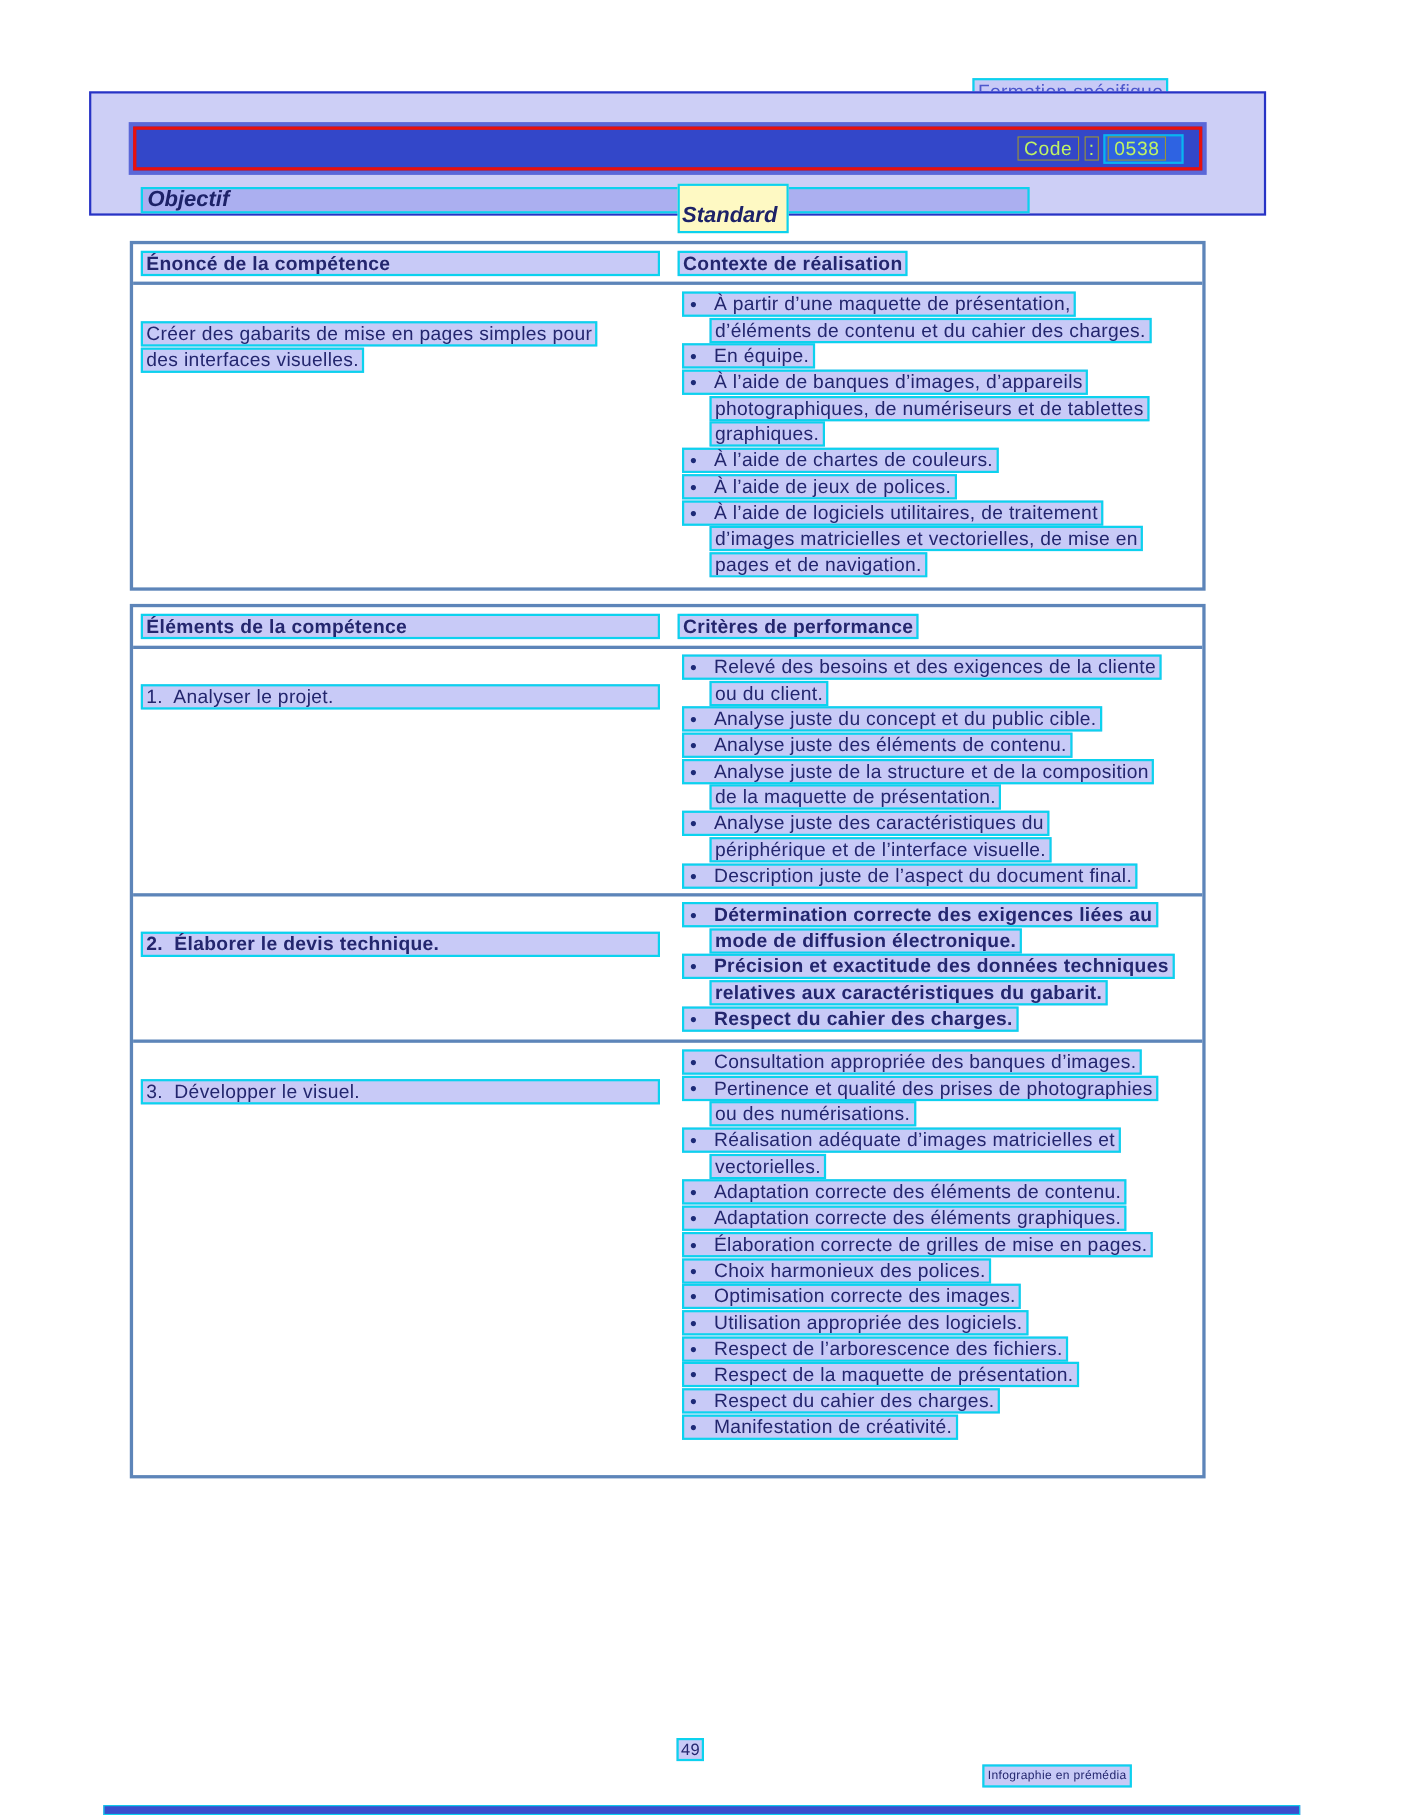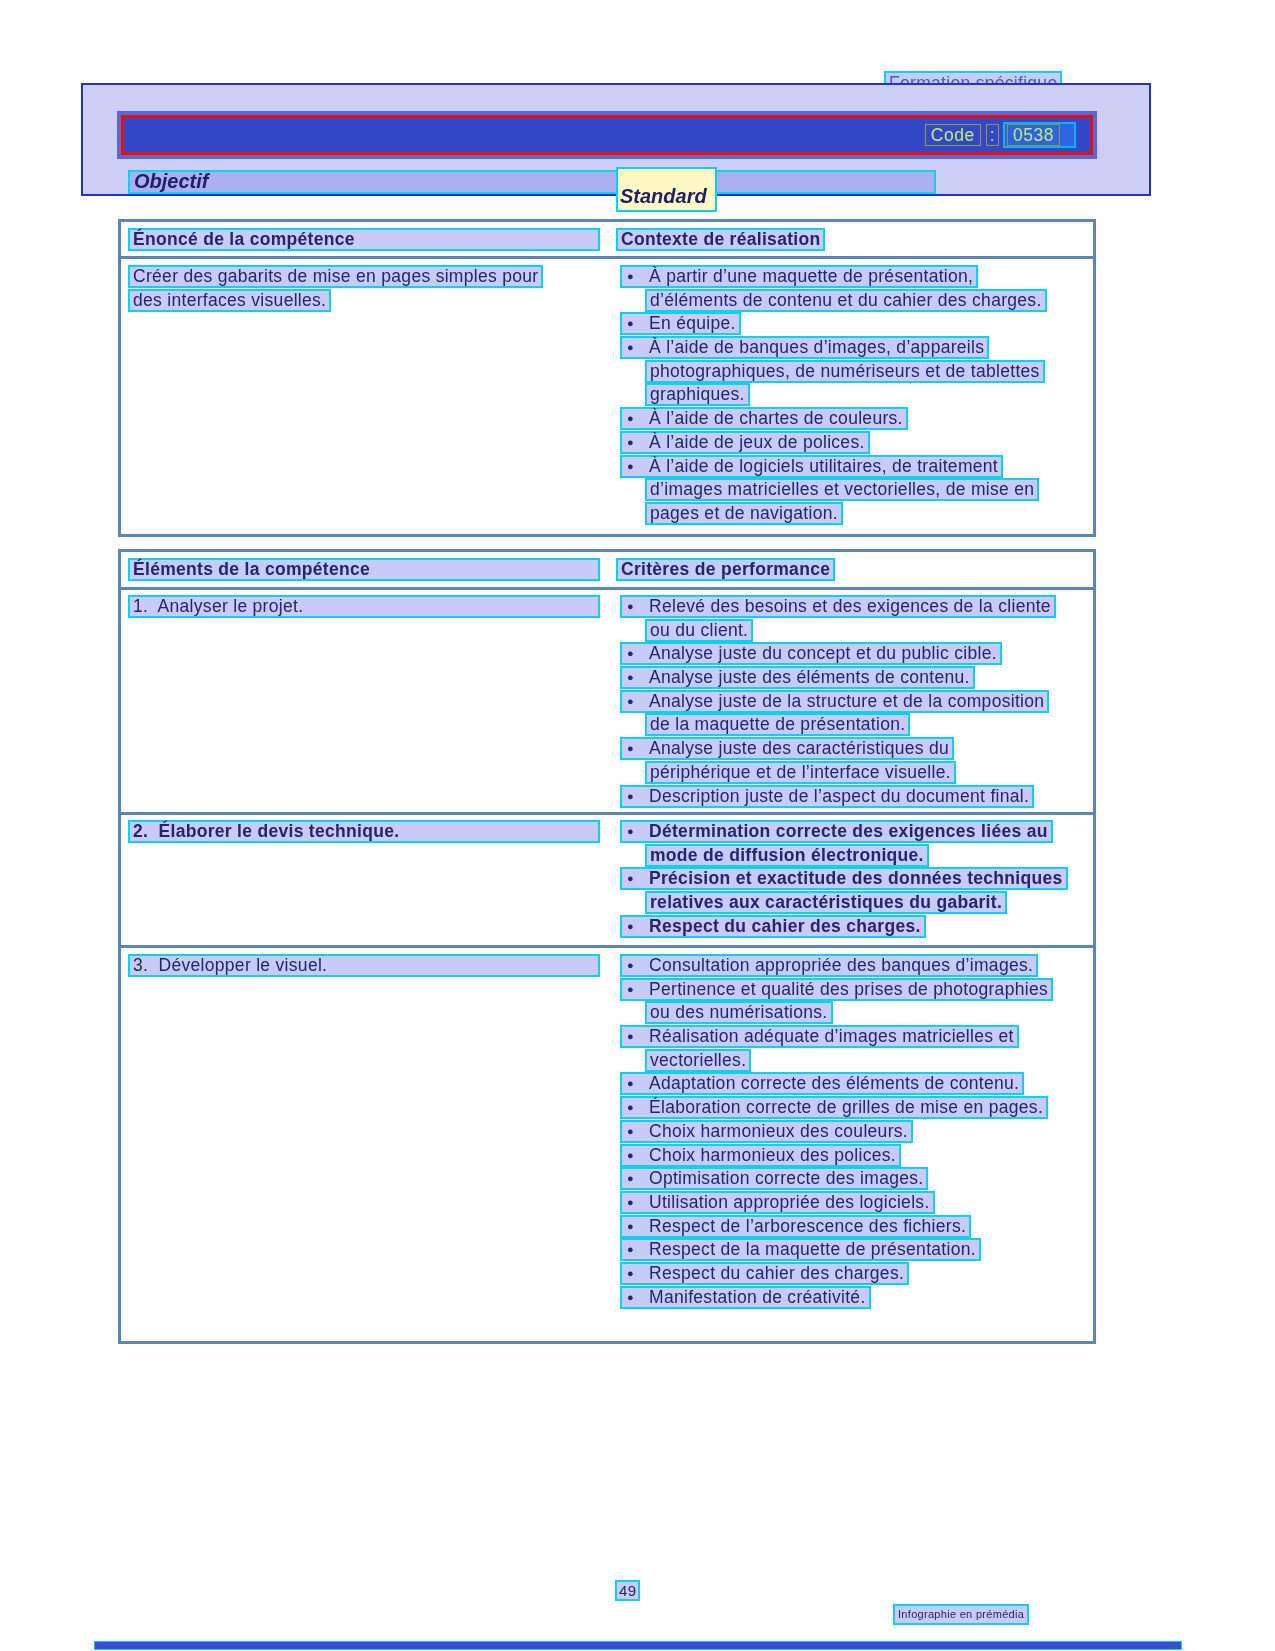--- a/index.html
+++ b/index.html
@@ -59,21 +59,21 @@
   .thead { position:relative; height:37px; border-bottom:3px solid #5d85b9; }
   .t2 .thead { height:38px; }
   .strip { position:absolute; top:6px; font-weight:bold; }
   .strip.l { left:7px; }
   .strip.r { left:495px; }
   .tbody, .trow { display:flex; overflow:hidden; }
   .t1 .tbody { height:266px; }
   .trow { border-bottom:3px solid #5d85b9; }
   .trow.last { border-bottom:none; }
   .r1 { height:225px; } .r2 { height:133px;font-weight:bold; } .r3 { height:390px; }
-  .cell-l { width:489px; padding:6px 0 0 7px; overflow:hidden; }
+  .cell-l { width:489px; padding:6px 0 0 7px; overflow:hidden;margin-top:27px; }
   .cell-r { flex:1; padding:6px 0 0 10px; overflow:hidden; }
   .r1 .cell-l, .r1 .cell-r, .r2 .cell-l, .r2 .cell-r { padding-top:5px; }
 
   
   .footer-program { position:absolute; left:893px; top:1604px; height:21px;
     font-size:11px; line-height:17px; }
   .pagenum { position:absolute; left:615px; top:1558px; height:21px;
     font-size:15px; line-height:17px; padding:0 2px;margin-top:22px; }
   .bottom-bar { position:absolute; left:94px; top:1641px; width:1088px; height:9px;
     background:#3a4ecd; border:1px solid #0cd2ee; }
@@ -163,22 +163,22 @@
       <div class="cell-l">
         <div class="lrow"><span class="hl wide">3.&nbsp; Développer le visuel.</span></div>
       </div>
       <div class="cell-r">
         <div class="lrow"><span class="hl"><span class="blt">●</span><span>Consultation appropriée des banques d’images.</span></span></div>
         <div class="lrow"><span class="hl"><span class="blt">●</span><span>Pertinence et qualité des prises de photographies</span></span></div>
         <div class="lrow c"><span class="hl">ou des numérisations.</span></div>
         <div class="lrow"><span class="hl"><span class="blt">●</span><span>Réalisation adéquate d’images matricielles et</span></span></div>
         <div class="lrow c"><span class="hl">vectorielles.</span></div>
         <div class="lrow"><span class="hl"><span class="blt">●</span><span>Adaptation correcte des éléments de contenu.</span></span></div>
+        <div class="lrow"><span class="hl"><span class="blt">●</span><span>Adaptation correcte des éléments graphiques.</span></span></div>
         <div class="lrow"><span class="hl"><span class="blt">●</span><span>Élaboration correcte de grilles de mise en pages.</span></span></div>
-        <div class="lrow"><span class="hl"><span class="blt">●</span><span>Choix harmonieux des couleurs.</span></span></div>
         <div class="lrow"><span class="hl"><span class="blt">●</span><span>Choix harmonieux des polices.</span></span></div>
         <div class="lrow"><span class="hl"><span class="blt">●</span><span>Optimisation correcte des images.</span></span></div>
         <div class="lrow"><span class="hl"><span class="blt">●</span><span>Utilisation appropriée des logiciels.</span></span></div>
         <div class="lrow"><span class="hl"><span class="blt">●</span><span>Respect de l’arborescence des fichiers.</span></span></div>
         <div class="lrow"><span class="hl"><span class="blt">●</span><span>Respect de la maquette de présentation.</span></span></div>
         <div class="lrow"><span class="hl"><span class="blt">●</span><span>Respect du cahier des charges.</span></span></div>
         <div class="lrow"><span class="hl"><span class="blt">●</span><span>Manifestation de créativité.</span></span></div>
       </div>
     </div>
   </div>

